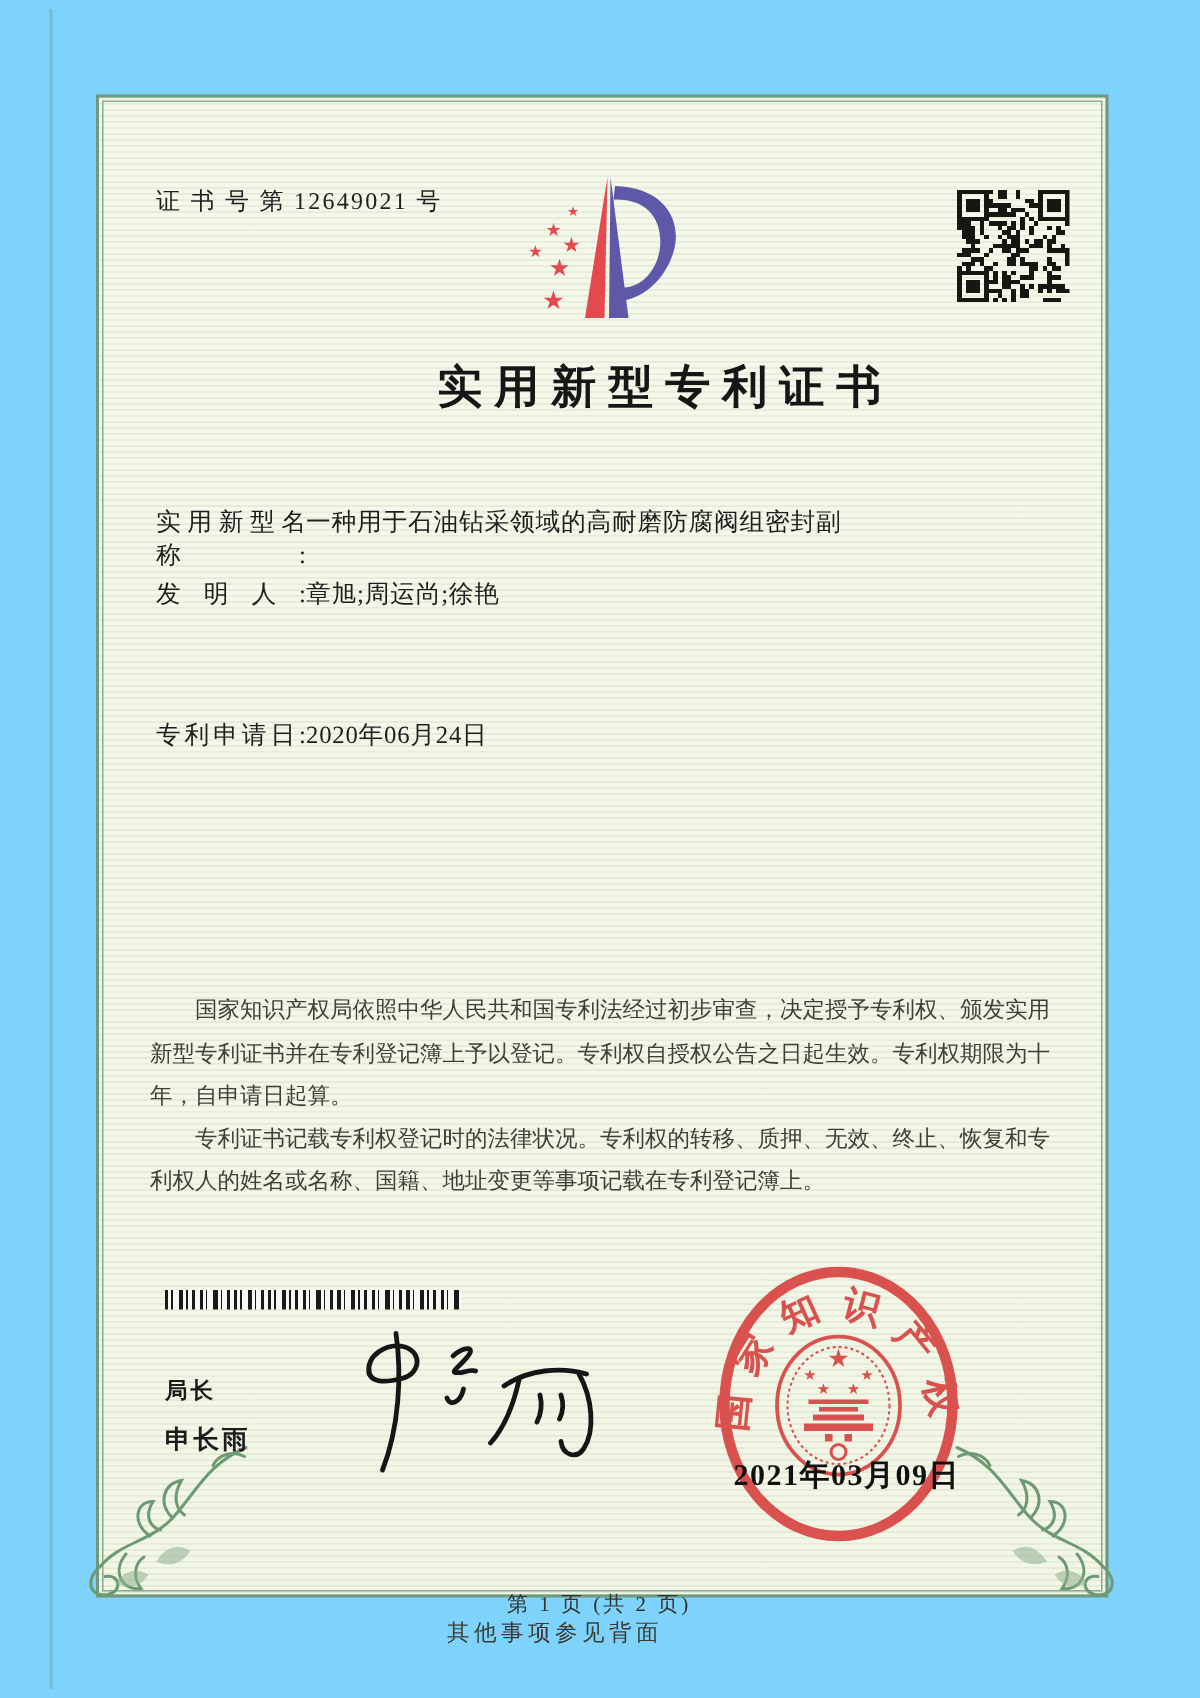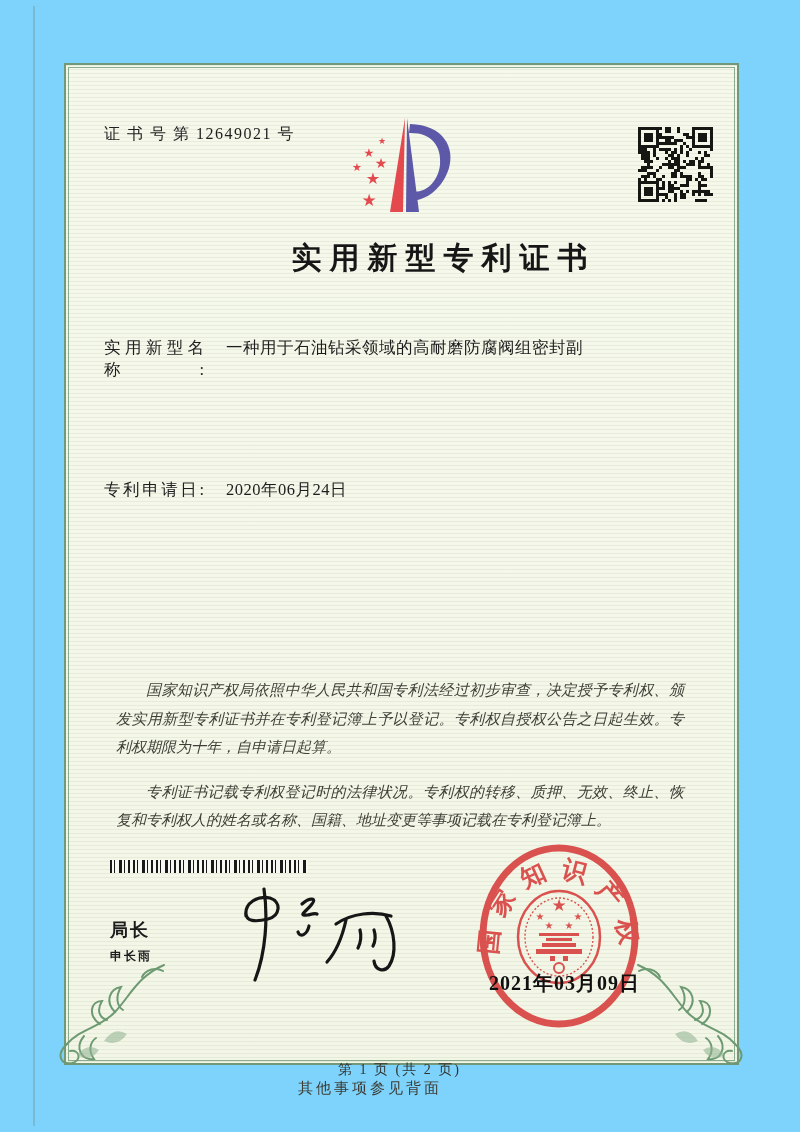--- a/index.html
+++ b/index.html
@@ -11,35 +11,35 @@
                     linear-gradient(#f6f8ec,#f3f6e7);}
   .frame::after{content:'';position:absolute;inset:2px;border:1px solid rgba(113,152,121,.8);pointer-events:none;}
   .abs{position:absolute;}
   .cert-no{left:104px;top:124px;font-size:16px;letter-spacing:1.5px;color:#1f1f1f;}
   .logo{left:348px;top:110px;}
   .qr{left:638px;top:125px;}
   .title{left:64px;top:238px;width:671px;text-align:center;font-size:30px;letter-spacing:8px;
          color:#161616;font-weight:600;margin-left:44px;}
   .row{left:104px;width:600px;height:24px;font-size:16.5px;color:#1d1d1d;}
   .flabel{display:inline-block;width:100px;text-align:justify;text-align-last:justify;vertical-align:top;}
-  .fvalue{display:inline-block;margin-left:22px;vertical-align:top;letter-spacing:.5px;}
+  .fvalue{display:inline-block;margin-left:0;vertical-align:top;letter-spacing:.5px;}
   .fvalue.wrap{width:452px;line-height:23px;}
   .pair2-label{position:absolute;left:301px;top:0;width:100px;text-align:justify;text-align-last:justify;}
   .pair2-value{position:absolute;left:411px;top:0;letter-spacing:.5px;}
   .notice{left:100px;top:660px;width:600px;font-size:15px;line-height:28.5px;color:#3f3e37;text-align:justify;}
-  .notice p{margin:16px;text-indent:2em;font-style:italic;}
+  .notice p{margin:0;text-indent:2em;}
   .barcode{left:110px;top:860px;width:198px;height:13px;background-color:#f8f8f3;
     background-image:repeating-linear-gradient(90deg,
       #191919 0 2px, transparent 2px 4px, #191919 4px 5px, transparent 5px 9px,
       #191919 9px 12px, transparent 12px 14px, #191919 14px 15px, transparent 15px 18px,
       #191919 18px 20px, transparent 20px 23px);}
   .official-title{left:110px;top:918px;font-family:Liberation Serif, serif;
-      font-size:18px;font-weight:600;color:#1c1c1c;letter-spacing:2px;}
+      font-size:15px;font-weight:600;color:#1c1c1c;letter-spacing:2px;}
   .official-name{left:110px;top:948px;font-family:"Liberation Sans","DejaVu Sans",sans-serif;
-      font-size:12px;font-weight:600;color:#1c1c1c;letter-spacing:2px;}
+      font-size:17px;font-weight:600;color:#1c1c1c;letter-spacing:2px;}
   .signature{left:228px;top:882px;}
   .seal{left:476px;top:841px;}
   .seal-date{left:489px;top:970px;font-size:20px;color:#101010;letter-spacing:1px;font-weight:600;}
   .page-info{left:64px;top:1029px;width:671px;text-align:center;font-size:14px;color:#33332e;letter-spacing:2px;margin-top:32px;}
   .back-note{left:0;top:1079px;width:740px;text-align:center;font-size:15px;color:#3c3b33;letter-spacing:3px;}
   .flourish{pointer-events:none;}
   .fl-left{left:44px;top:962px;}
   .fl-right{left:634px;top:962px;transform:scaleX(-1);}
 </style>
 </head>
@@ -398,20 +398,23 @@
       <rect x="20" y="24" width="1" height="1"></rect>
       <rect x="21" y="24" width="1" height="1"></rect>
       <rect x="22" y="24" width="1" height="1"></rect>
     </svg>
 
   <div class="abs title">实用新型专利证书</div>
 
   <div class="abs row" style="top:337px">
     <span class="flabel">实用新型名称:</span><span class="fvalue">一种用于石油钻采领域的高耐磨防腐阀组密封副</span>
   </div>
+  <div class="abs row" style="top:385px">
+    <span class="flabel">发明人:</span><span class="fvalue">章旭;周运尚;徐艳</span>
+  </div>
   <div class="abs row" style="top:479px">
     <span class="flabel">专利申请日:</span><span class="fvalue">2020年06月24日</span>
   </div>
 
   <div class="abs notice">
     <p>国家知识产权局依照中华人民共和国专利法经过初步审查，决定授予专利权、颁发实用新型专利证书并在专利登记簿上予以登记。专利权自授权公告之日起生效。专利权期限为十年，自申请日起算。</p>
     <p>专利证书记载专利权登记时的法律状况。专利权的转移、质押、无效、终止、恢复和专利权人的姓名或名称、国籍、地址变更等事项记载在专利登记簿上。</p>
   </div>
 
   <div class="abs barcode"></div>

